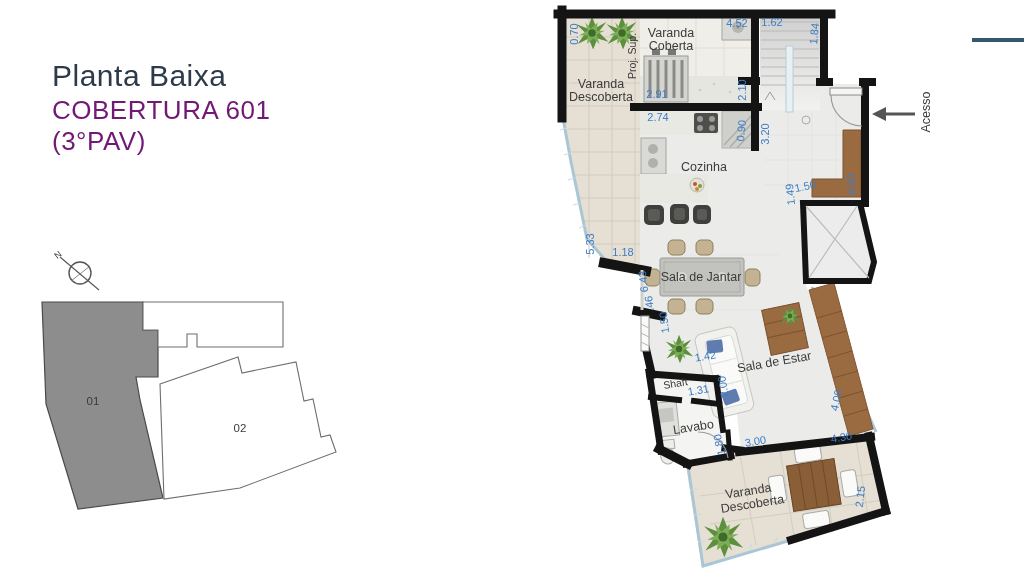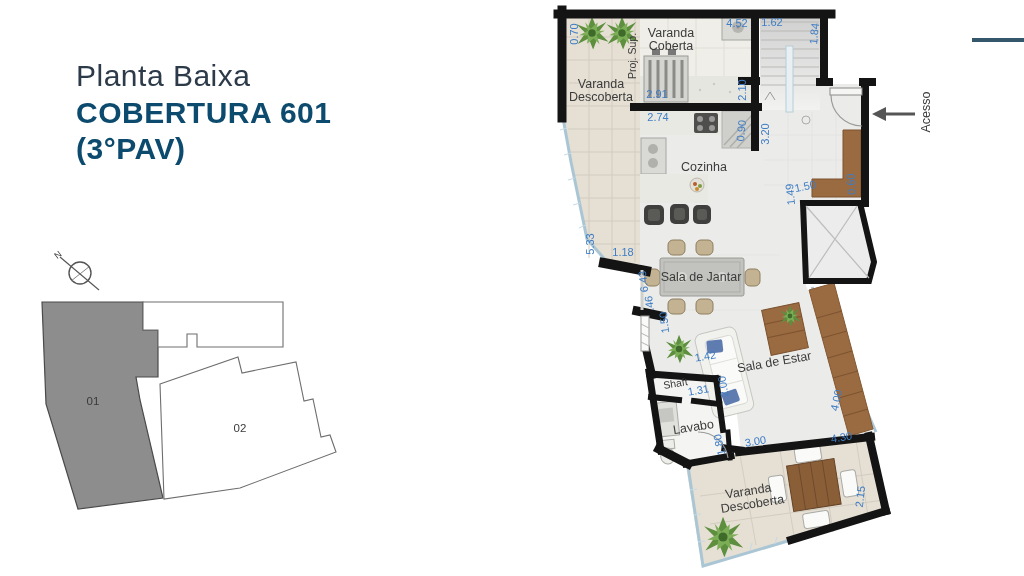--- a/index.html
+++ b/index.html
@@ -1,20 +1,20 @@
 <!DOCTYPE html>
 <html><head>
 <meta charset="utf-8">
 <style>
   html,body{margin:0;padding:0;background:#ffffff;}
   .canvas{position:relative;width:1024px;height:576px;background:#ffffff;overflow:hidden;
           font-family:"Liberation Sans",sans-serif;}
-  .titleblock{position:absolute;left:76px;top:58px;line-height:1.22;}
+  .titleblock{position:absolute;left:52px;top:58px;line-height:1.22;}
   .title-main{font-size:30px;font-weight:500;color:#2c3a49;letter-spacing:.5px;}
-  .title-sub{font-size:30px;font-weight:700;color:#0c4a6e;letter-spacing:.5px;}
+  .title-sub{font-size:26px;font-weight:400;color:#701a75;letter-spacing:.5px;}
   svg text{font-family:"Liberation Sans",sans-serif;}
   .dim{fill:#3f7dc4;font-size:11px;}
   .room{fill:#3b3b3b;font-size:12.5px;}
   .room-sm{fill:#3b3b3b;font-size:10.5px;}
 </style>
 </head>
 <body>
 
 <div class="canvas">
 

